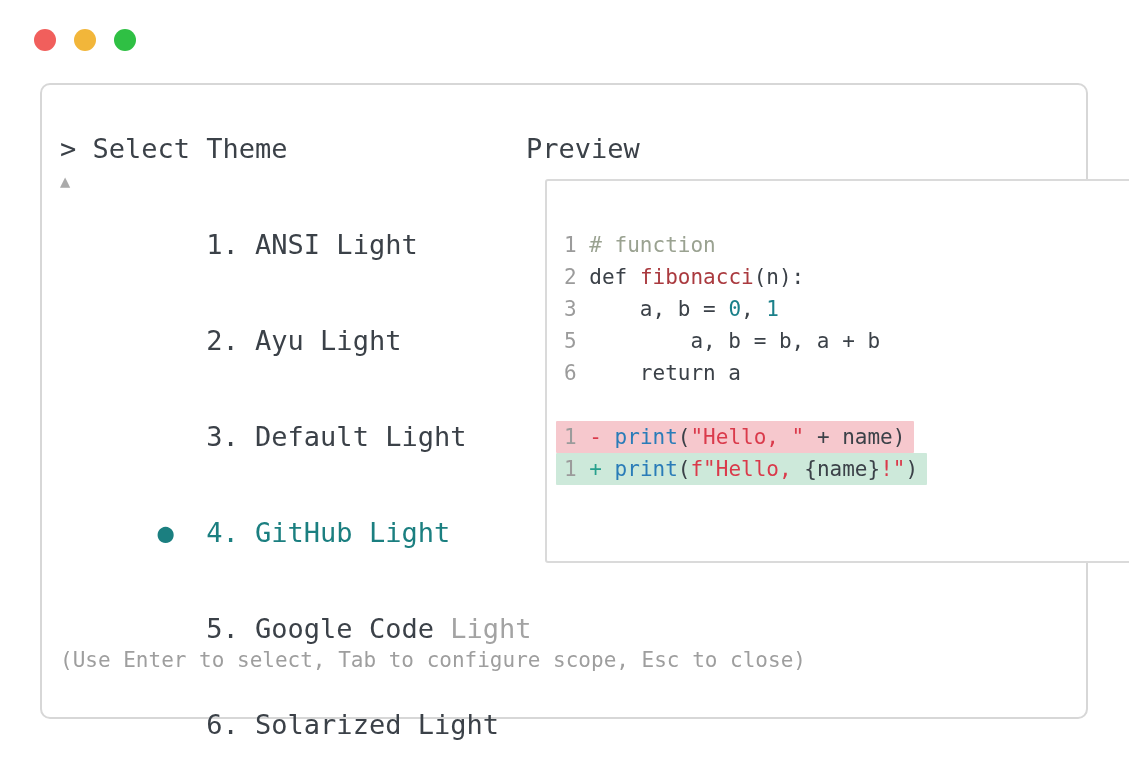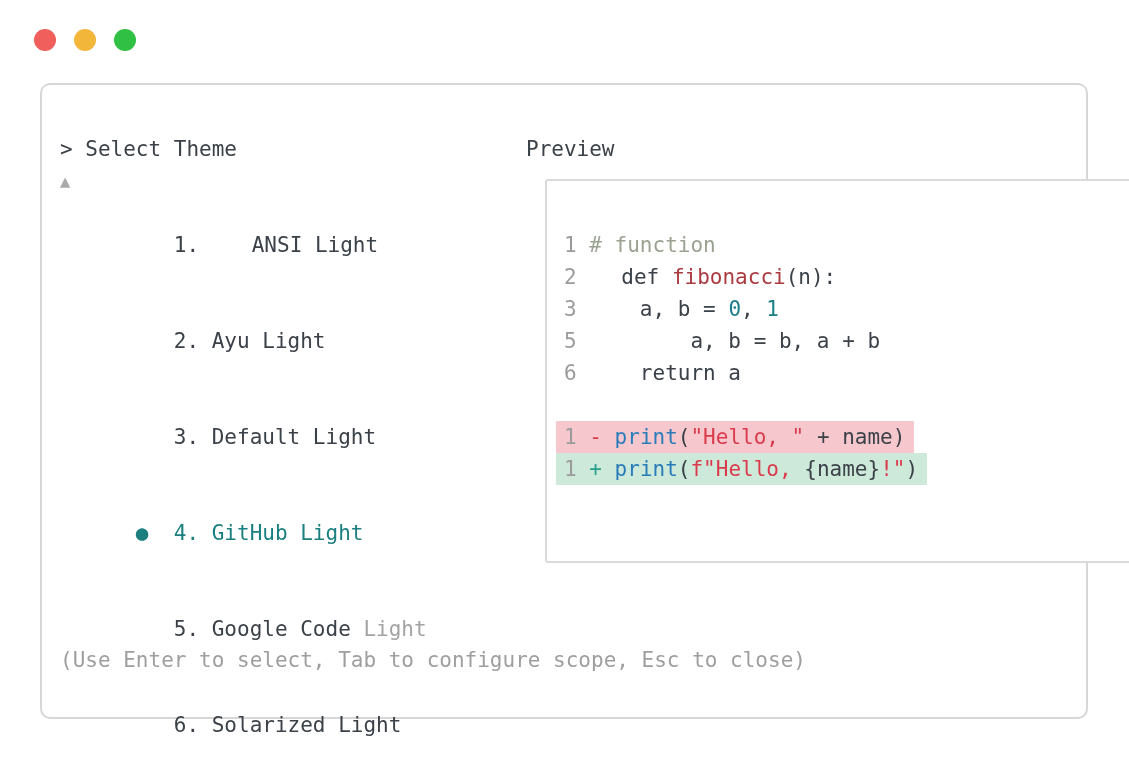--- a/index.html
+++ b/index.html
@@ -14,21 +14,21 @@
 
   .window {
     position: absolute; left: 40px; top: 83px;
     width: 1048px; height: 636px;
     border: 2px solid #d7d7d7; border-radius: 10px;
     background: #ffffff;
   }
 
   .mono-row {
     white-space: pre;
-    font-size: 21px; line-height: 32px;
+    font-size: 27px; line-height: 32px;
     color: #3b4148;
   }
 
   .left-col {
     position: absolute; left: 18px; top: 48px; right: 20px;
   }
   .picker-header { color: #3b4148; }
   .scroll-indicator { font-size: 17px; }
   .list-item { cursor: pointer; }
 
@@ -64,21 +64,21 @@
   <div class="traffic-light" style="background-color: rgb(47, 192, 68);"></div>
 </div>
 
 <div class="window">
 
   <div class="left-col">
     <div class="mono-row picker-header">&gt; Select Theme</div>
     <div class="mono-row scroll-indicator" style="color: rgb(170, 170, 170);">▲</div>
 
     <div class="mono-row list-item">
-      <span style="color: rgb(59, 65, 72);">   1. </span><span style="color: rgb(59, 65, 72); margin-left: 40px;">ANSI Light</span><span style="color: rgb(163, 163, 163);"></span>
+      <span style="color: rgb(59, 65, 72);">   1. </span><span style="color: rgb(59, 65, 72);">ANSI Light</span><span style="color: rgb(163, 163, 163);"></span>
     </div>
     <div class="mono-row list-item">
       <span style="color: rgb(59, 65, 72);">   2. </span><span style="color: rgb(59, 65, 72);">Ayu Light</span><span style="color: rgb(163, 163, 163);"></span>
     </div>
     <div class="mono-row list-item">
       <span style="color: rgb(59, 65, 72);">   3. </span><span style="color: rgb(59, 65, 72);">Default Light</span><span style="color: rgb(163, 163, 163);"></span>
     </div>
     <div class="mono-row list-item">
       <span style="color: rgb(27, 127, 128);">●  4. </span><span style="color: rgb(27, 127, 128);">GitHub Light</span><span style="color: rgb(27, 127, 128);"></span>
     </div>
@@ -93,21 +93,21 @@
 
   <div class="mono-row footer-hint" style="color: rgb(158, 158, 158);">(Use Enter to select, Tab to configure scope, Esc to close)</div>
 
   <div class="mono-row preview-title">Preview</div>
 
   <div class="preview-box">
     <div class="code-area">
 
       <div class="code-line"><span style="color: rgb(155, 155, 155);">1 </span><span style="color: rgb(154, 162, 145);"># function</span></div>
 
-      <div class="code-line"><span style="color: rgb(155, 155, 155);">2 </span><span style="color: rgb(59, 65, 72); margin-left: 32px;">def </span><span style="color: rgb(170, 58, 63);">fibonacci</span><span style="color: rgb(59, 65, 72);">(n):</span></div>
+      <div class="code-line"><span style="color: rgb(155, 155, 155);">2 </span><span style="color: rgb(59, 65, 72);">def </span><span style="color: rgb(170, 58, 63);">fibonacci</span><span style="color: rgb(59, 65, 72);">(n):</span></div>
 
       <div class="code-line"><span style="color: rgb(155, 155, 155);">3 </span><span style="color: rgb(59, 65, 72);">    a, b = </span><span style="color: rgb(27, 128, 138);">0</span><span style="color: rgb(59, 65, 72);">, </span><span style="color: rgb(27, 128, 138);">1</span></div>
 
 
       <div class="code-line"><span style="color: rgb(155, 155, 155);">5 </span><span style="color: rgb(59, 65, 72);">        a, b = b, a + b</span></div>
 
       <div class="code-line"><span style="color: rgb(155, 155, 155);">6 </span><span style="color: rgb(59, 65, 72); margin-top: 11px;">    return a</span></div>
 
       <div class="code-line"></div>
 

